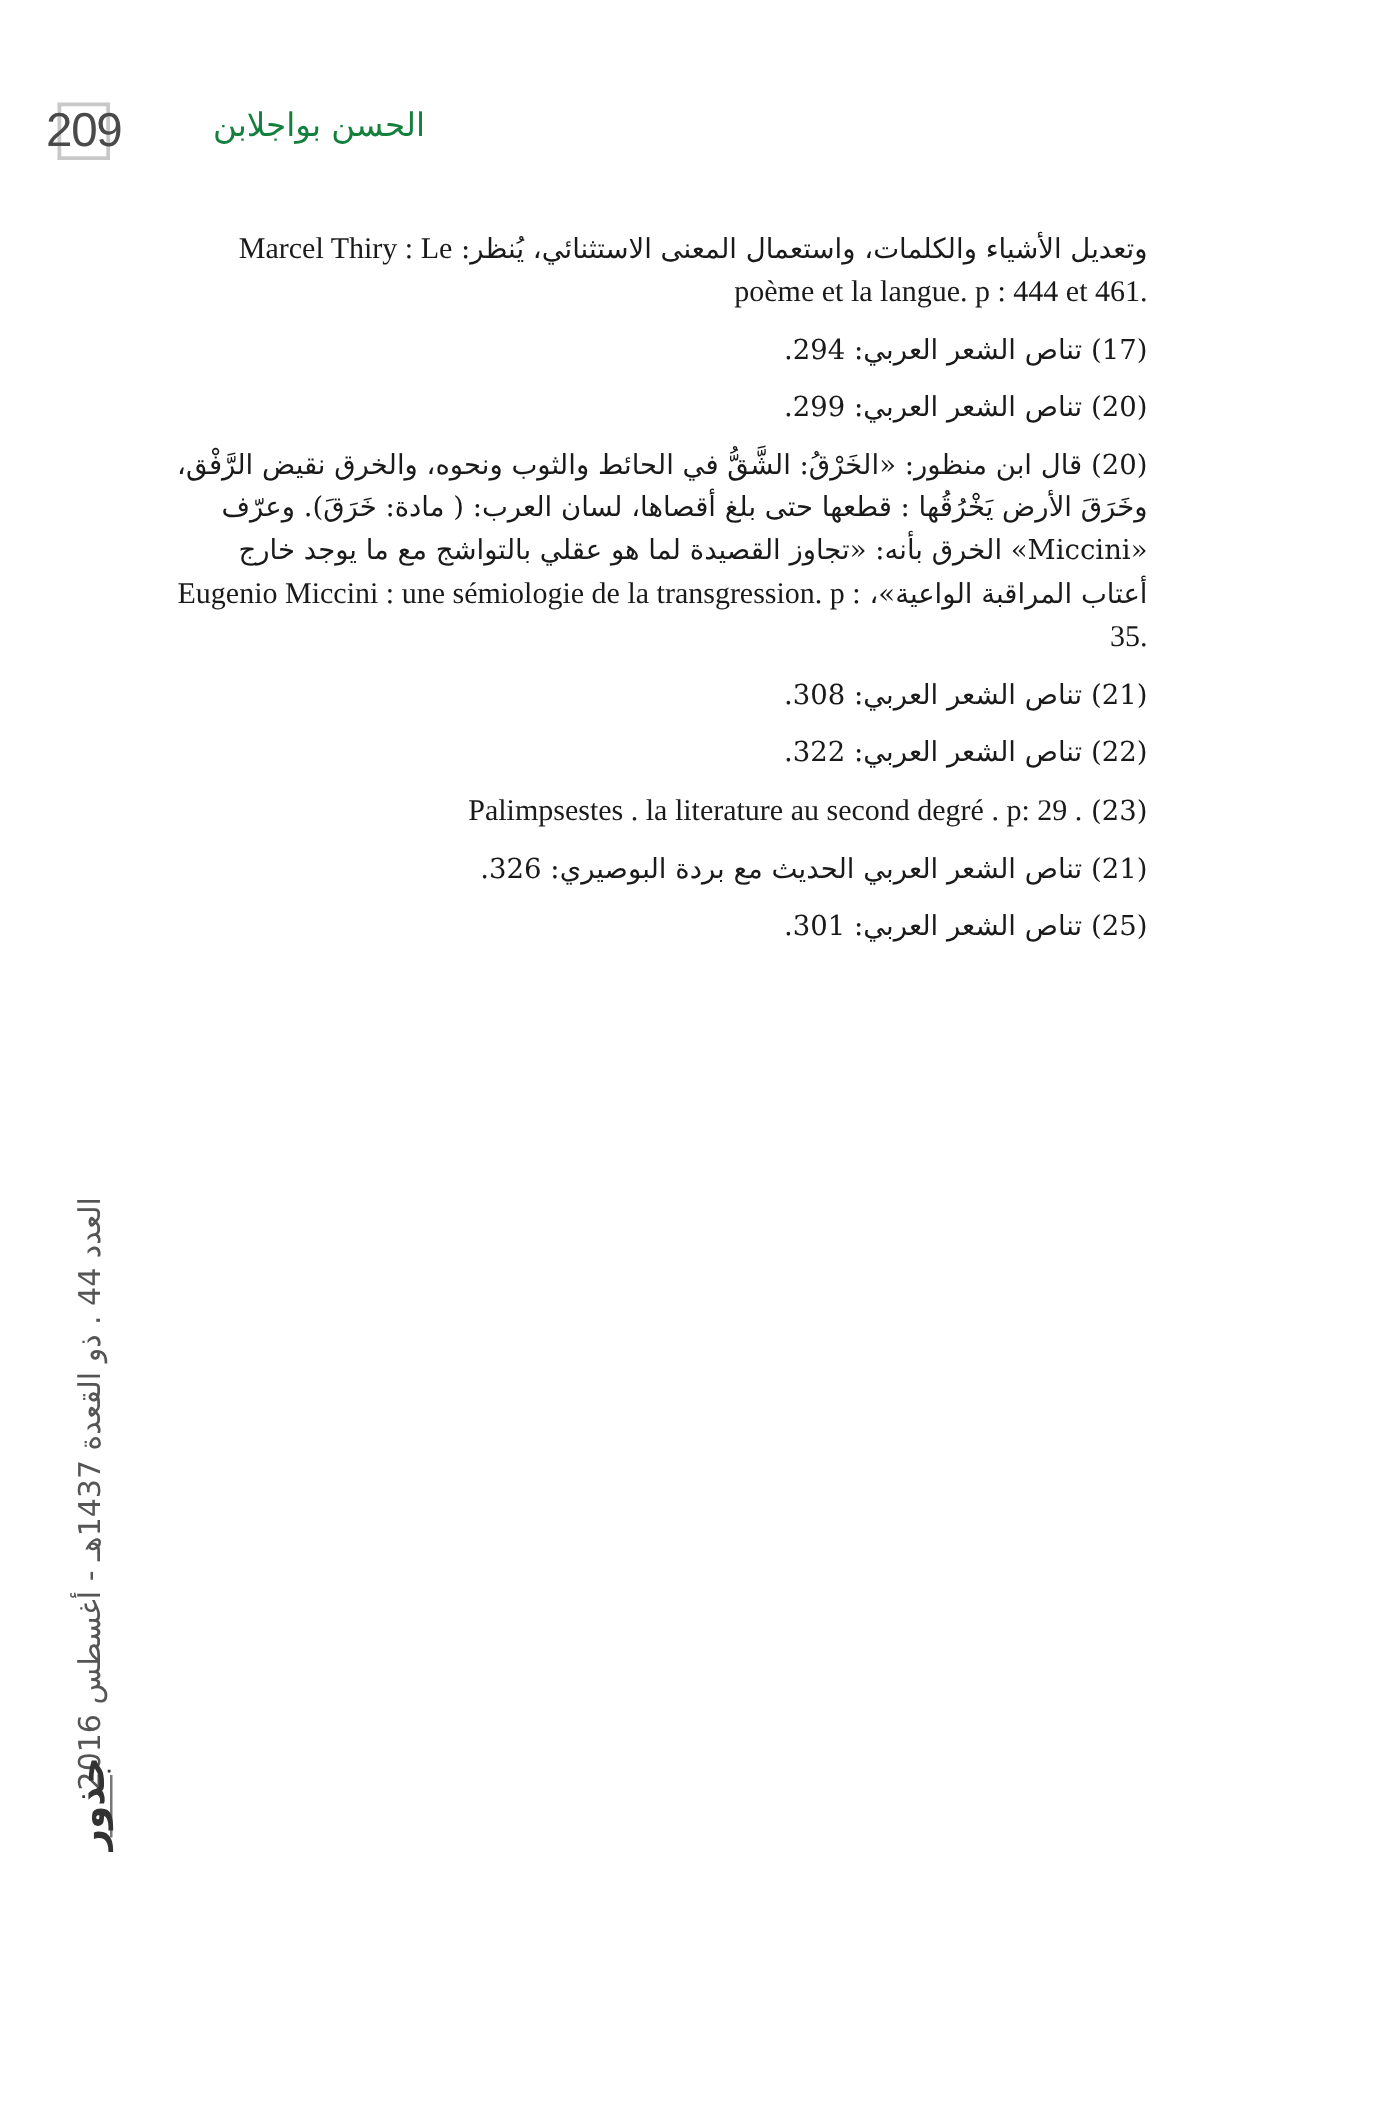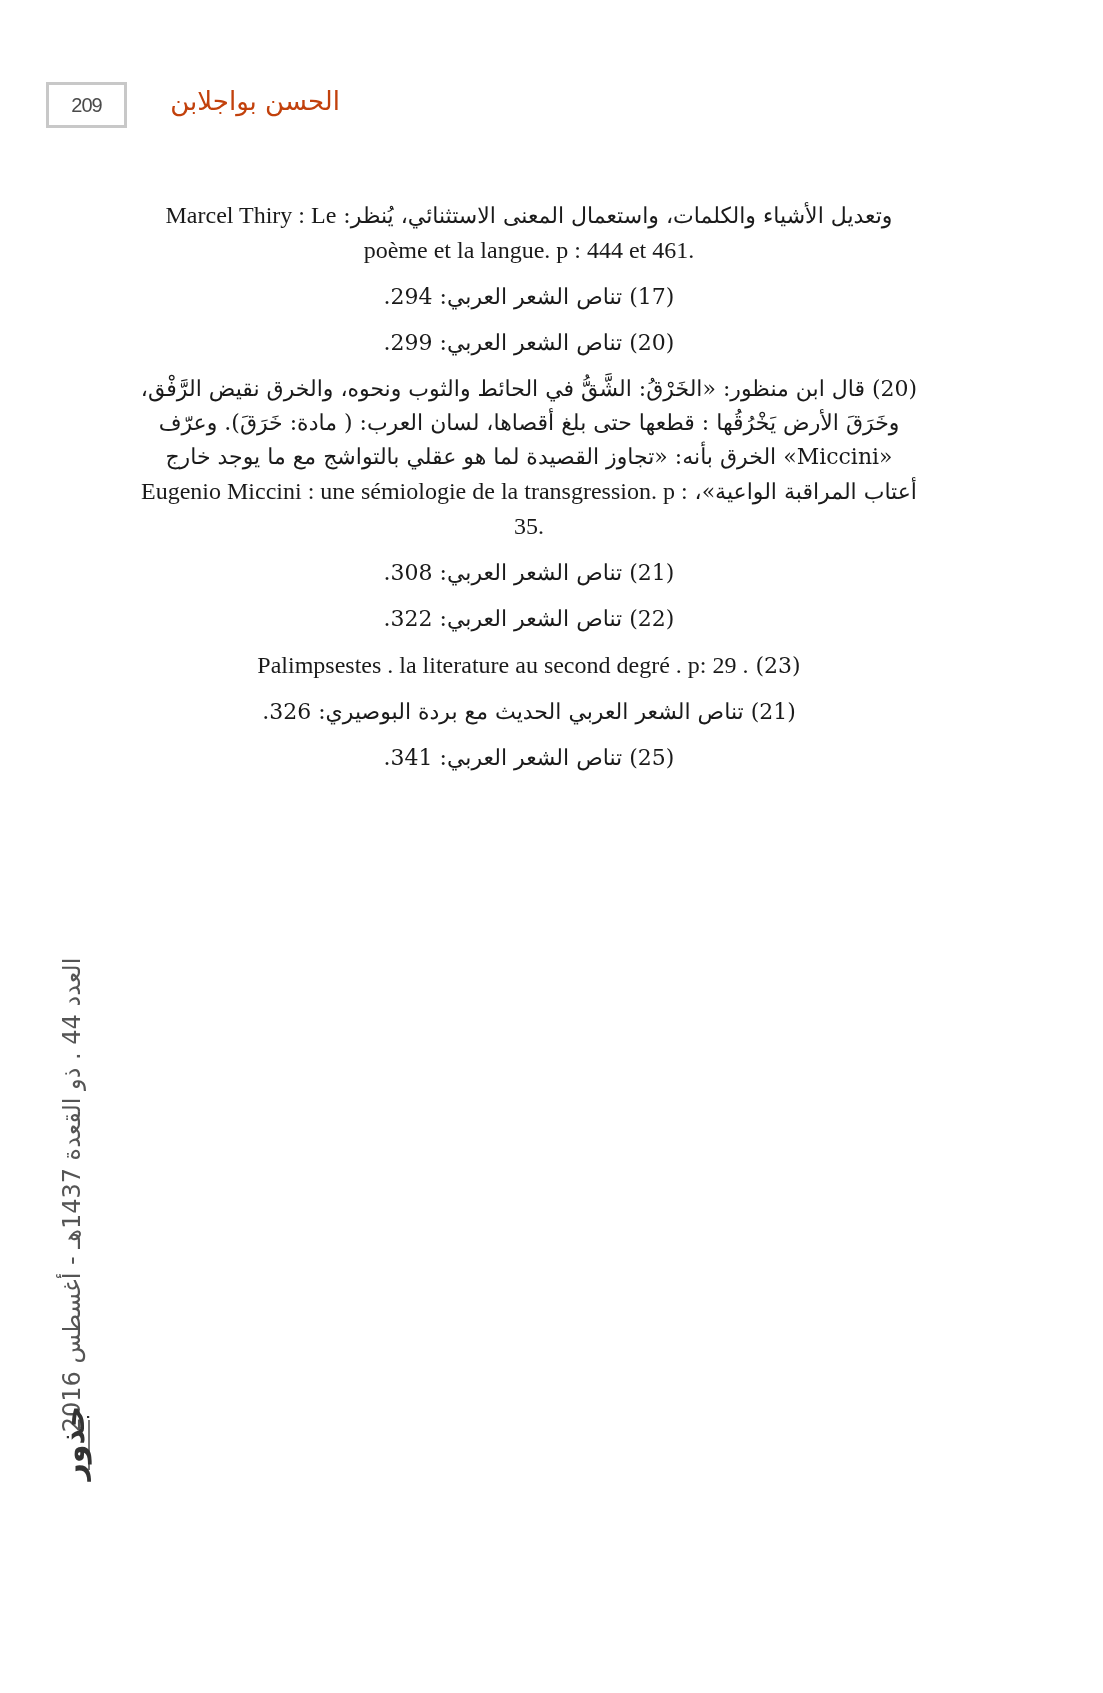--- a/index.html
+++ b/index.html
@@ -1,24 +1,24 @@
 <!DOCTYPE html>
 <html><head>
 <meta charset="utf-8">
 <style>
   html, body { margin:0; padding:0; background:#ffffff; }
   body { width:1103px; height:1693px; position:relative; overflow:hidden;
          font-family:"DejaVu Serif", serif; color:#1a1a1a; }
-  .page-number-box { position:absolute; left:46px; top:82px; width:81px; height:46px;
+  .page-number-box { position:absolute; left:46px; top:82px; width:42px; height:46px;
     border:3px solid #c8c8c8; box-sizing:border-box; display:flex; align-items:center; justify-content:center;
-    font-family:"Liberation Sans", sans-serif; font-size:20px; color:#4a4a4a; letter-spacing:-1px; }
+    font-family:"Liberation Sans", sans-serif; font-size:38px; color:#4a4a4a; letter-spacing:-1px; }
   .running-head { position:absolute; left:160px; top:86px; width:180px; text-align:right;
-    font-family:"DejaVu Sans", sans-serif; font-size:26px; color:#c2410c; direction:rtl; }
-  .notes { position:absolute; left:140px; top:182px; width:778px; direction:rtl; text-align:center;
-    font-size:22px; line-height:34px;margin-top:16px; }
+    font-family:"DejaVu Sans", sans-serif; font-size:26px; color:#15803d; direction:rtl; }
+  .notes { position:absolute; left:140px; top:182px; width:778px; direction:rtl; text-align:right;
+    font-size:22px; line-height:34px; }
   .note { margin:0 0 12px 0; }
   .latin { direction:ltr; unicode-bidi:embed; font-family:"Liberation Serif", serif; font-size:24px; }
   .sidebar { position:absolute; left:52px; top:955px; width:40px; height:480px; }
   .sidebar-text { position:absolute; left:50%; top:50%; transform:translate(-50%,-50%) rotate(-90deg);
     white-space:nowrap; font-family:"DejaVu Sans", sans-serif; font-size:24px; color:#555; direction:rtl; }
   .sidebar-rule { position:absolute; left:88px; top:1420px; width:2px; height:50px; background:#777; }
   .logo { position:absolute; left:38px; top:1418px; width:70px; height:50px;
     font-family:"DejaVu Sans", sans-serif; font-size:30px; font-weight:bold; color:#333;
     transform:rotate(-90deg); transform-origin:center; display:flex; align-items:center; justify-content:center; direction:rtl; }
 </style>
@@ -47,21 +47,21 @@
   <p class="note">
     <span>(22)</span> <span>تناص الشعر العربي: 322.</span>
   </p>
   <p class="note">
     <span>(23)</span> <span class="latin">Palimpsestes . la literature au second degré . p: 29 .</span>
   </p>
   <p class="note">
     <span>(21)</span> <span>تناص الشعر العربي الحديث مع بردة البوصيري: 326.</span>
   </p>
   <p class="note">
-    <span>(25)</span> <span>تناص الشعر العربي: 341.</span>
+    <span>(25)</span> <span>تناص الشعر العربي: 301.</span>
   </p>
 </div>
 
 <div class="sidebar">
   <div class="sidebar-text">العدد 44 . ذو القعدة 1437هـ - أغسطس 2016</div>
 </div>
 <div class="sidebar-rule"></div>
 <div class="logo">جذور</div>
 
 </body></html>

